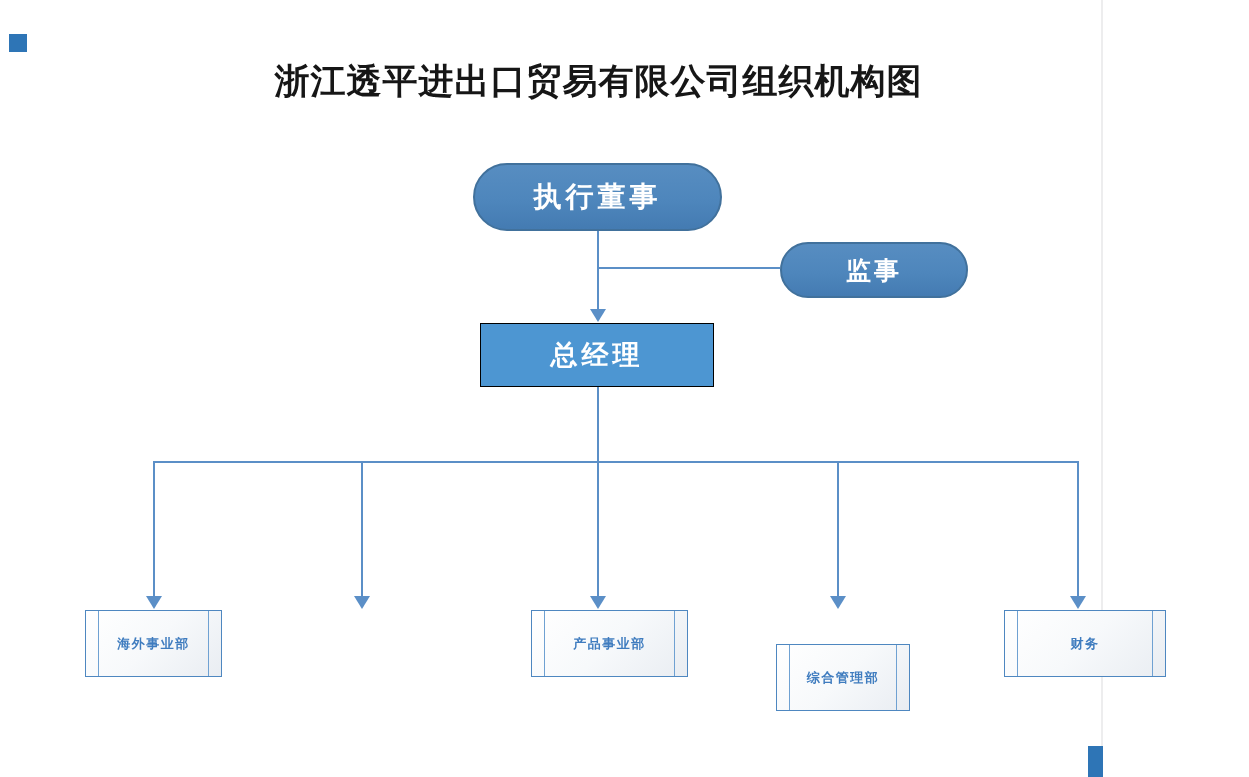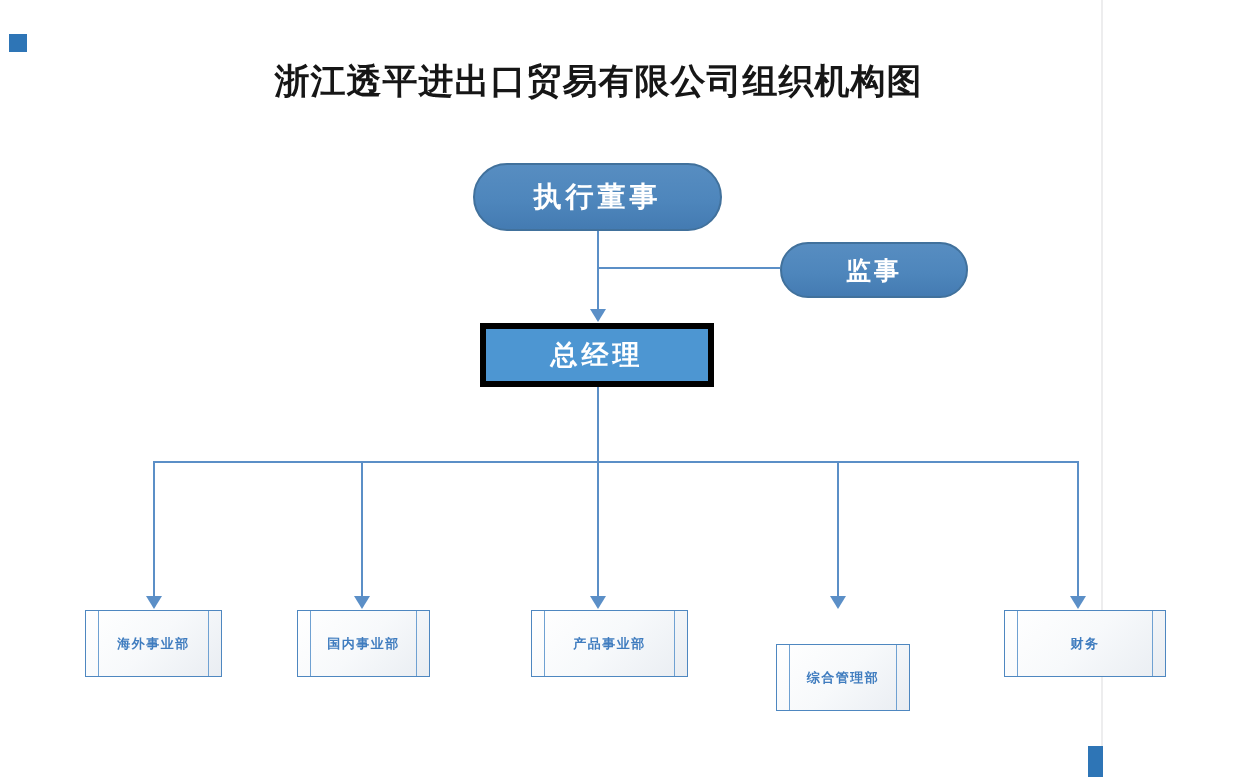--- a/index.html
+++ b/index.html
@@ -25,21 +25,21 @@
     background:linear-gradient(180deg,#578DC1 0%,#4E86BC 55%,#447BB2 100%);
     border:2px solid #41719C;box-sizing:border-box;color:#ffffff;font-weight:700;z-index:2;
   }
   .pill-director{left:473px;top:163px;width:249px;height:68px;border-radius:34px;font-size:28px;letter-spacing:4px;align-items:center;}
   .pill-supervisor{left:780px;top:242px;width:188px;height:56px;border-radius:28px;font-size:25px;letter-spacing:3px;}
 
   
   .rect-manager{
     position:absolute;left:480px;top:323px;width:234px;height:64px;box-sizing:border-box;
     display:flex;align-items:center;justify-content:center;
-    background:#4D96D2;border:6px solid #000000;
+    background:#4D96D2;border:1px solid #000000;
     color:#ffffff;font-weight:700;font-size:27px;letter-spacing:4px;z-index:2;
   }
 
   
   .dept{
     position:absolute;top:610px;height:67px;box-sizing:border-box;
     display:flex;align-items:center;justify-content:center;
     background:linear-gradient(135deg,#ffffff 0%,#f7f9fb 50%,#e9edf2 100%);
     border:1.5px solid #4E87C0;color:#3F7CBF;font-weight:700;font-size:13px;letter-spacing:1.5px;z-index:2;
   }
@@ -115,25 +115,20 @@
   <div class="rect-manager">
     <span>总经理</span>
   </div>
 
   <div class="dept dept-1">
     <span class="bar bar-l"></span>
     <span>海外事业部</span>
     <span class="bar bar-r"></span>
   </div>
 
-  <div class="dept dept-2">
-    <span class="bar bar-l"></span>
-    <span>国内事业部</span>
-    <span class="bar bar-r"></span>
-  </div>
 
   <div class="dept dept-3">
     <span class="bar bar-l"></span>
     <span>产品事业部</span>
     <span class="bar bar-r"></span>
   </div>
 
   <div class="dept dept-4">
     <span class="bar bar-l"></span>
     <span>综合管理部</span>

